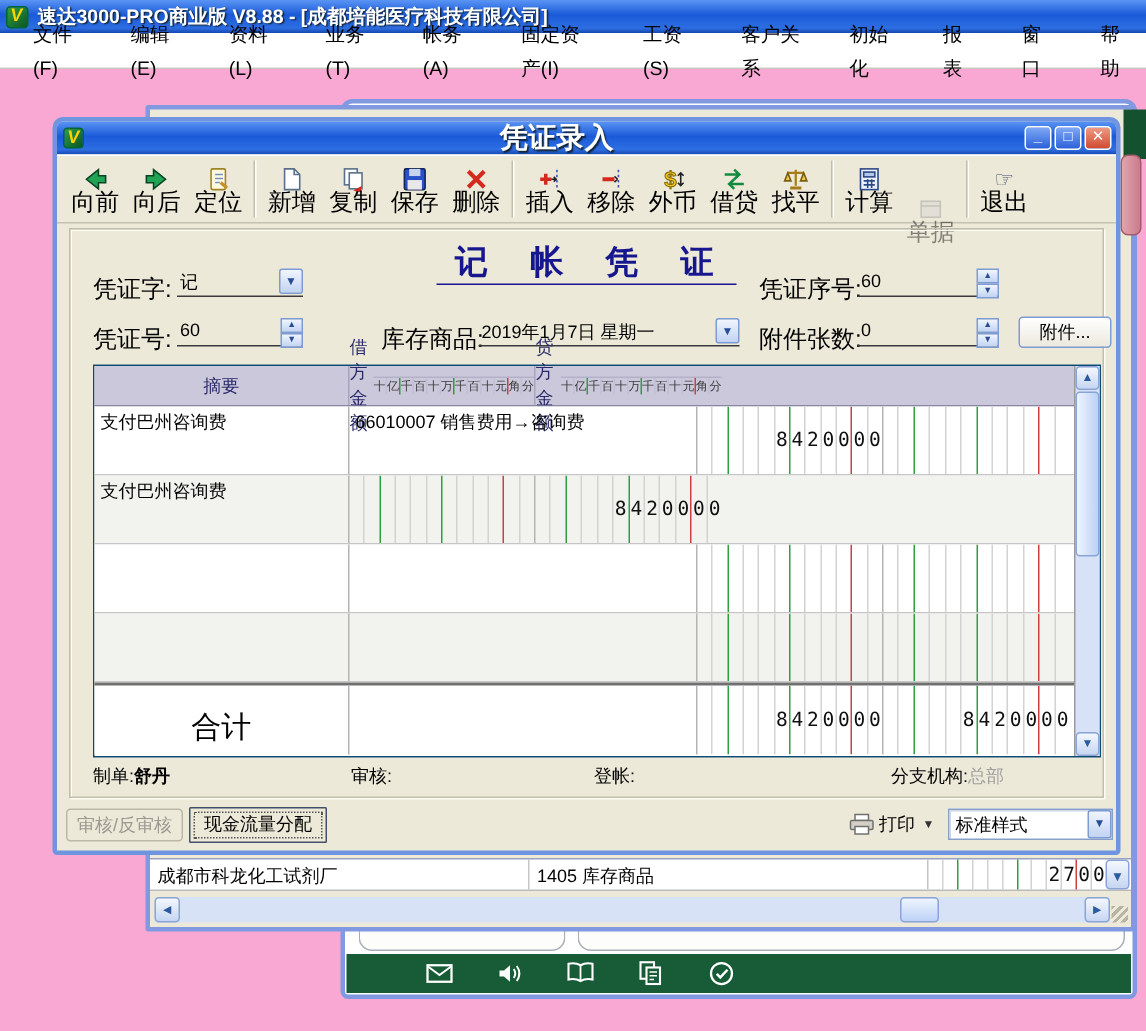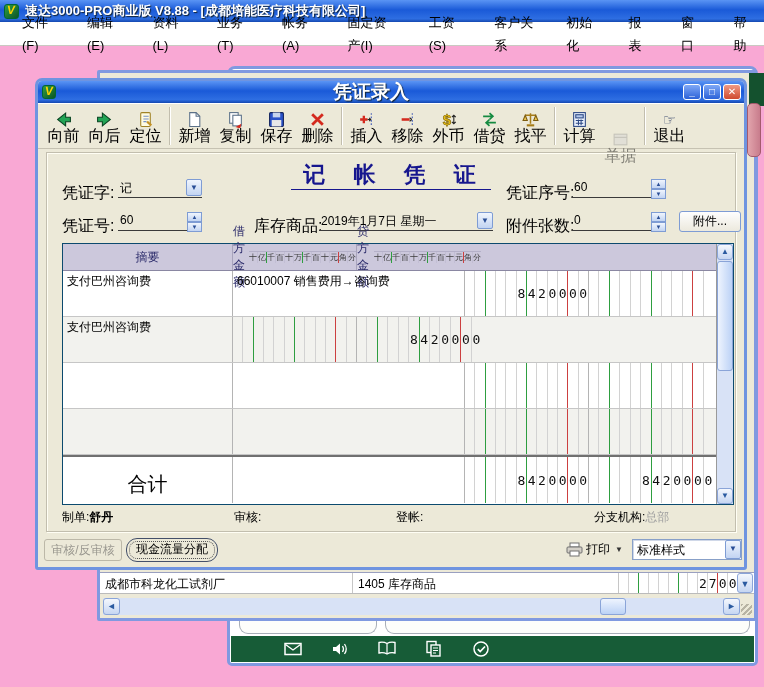--- a/index.html
+++ b/index.html
@@ -132,21 +132,21 @@
   .vs-thumb { position:absolute; left:0; top:17px; width:16px; height:110px;
     background:linear-gradient(90deg,#eef4fe,#bcd2f6); border:1px solid #8aa4d8; border-radius:3px; }
 
   
   .gfooter { position:absolute; top:360px; height:16px; font-size:12px; }
   .gfooter b { font-weight:bold; }
   .muted { color:#a0a0a0; }
   .btn-audit { position:absolute; left:6px; top:390px; width:78px; height:22px; background:transparent;
     border:1px solid #bcb8a8; border-radius:3px; color:#9a9890; font-size:12px; text-align:center; line-height:20px; }
   .btn-cash { position:absolute; left:88px; top:389px; width:92px; height:24px; background:#ece9d8;
-    border:1px solid #44506a; border-radius:11px; font-size:12px; text-align:center; line-height:21px;
+    border:1px solid #44506a; border-radius:1px; font-size:12px; text-align:center; line-height:21px;
     outline:1px dotted #555; outline-offset:-4px; }
   .print-group { position:absolute; left:528px; top:392px; display:flex; align-items:center; gap:3px; }
   .print-caret { font-size:8px; color:#333; margin-left:2px; }
   .combo-style { position:absolute; left:594px; top:390px; width:110px; height:21px; background:#fff;
     border:1px solid #88a0c8; box-shadow:inset 1px 1px 0 #d0d8e8; }
   .combo-style .val { position:absolute; left:4px; top:2px; font-size:12px; }
   .combo-style .dropbtn { height:19px; }
 </style>
 </head>
 <body>

